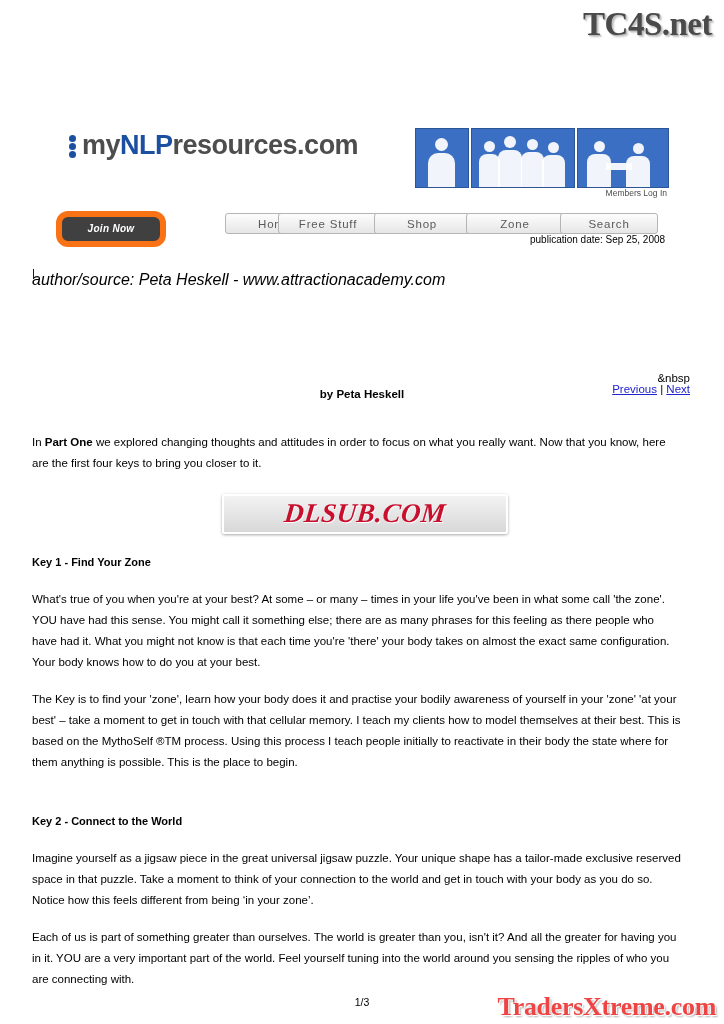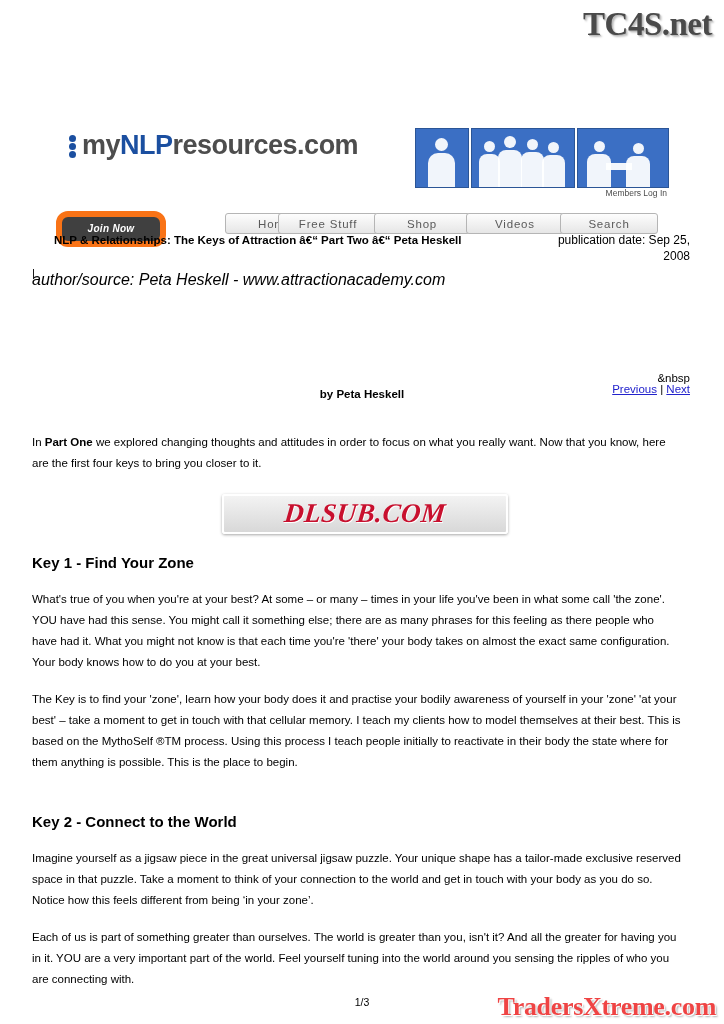--- a/index.html
+++ b/index.html
@@ -197,23 +197,23 @@
     max-width: 490px;
     vertical-align: top;
     padding-left: 18px;
     box-sizing: border-box;
   }
   .pubdate {
     position: absolute;
     right: 0;
     top: 0;
     width: 160px;
-    font-size: 12px;
+    font-size: 10px;
     line-height: 16px;
-    text-align: right;
+    text-align: left;
   }
   .pipe-line {
     position: absolute;
     left: 32px;
     top: 266px;
     font-size: 11.5px;
     line-height: 15px;
   }
   .author-line {
     position: absolute;
@@ -265,21 +265,21 @@
     width: 650px;
     font-size: 11.5px;
     line-height: 21px;
   }
   .content p {
     margin: 0 0 16px 0;
   }
   .content b { font-weight: bold; }
   .key-head {
     font-weight: bold;
-    font-size: 15px;
+    font-size: 11px;
     margin: 0 0 16px 0;
   }
   .gap-lg { height: 62px; }
   .gap-md { height: 22px; }
 
   
   .wm-dlsub {
     position: absolute;
     left: 222px;
     top: 494px;
@@ -363,26 +363,25 @@
     </div>
     <div class="members-login">Members Log In</div>
   </div>
 </div>
 
 <div class="navbar">
   <div class="nav-join">Join Now</div>
   <div class="nav-btn nav-home">Home</div>
   <div class="nav-btn nav-free">Free Stuff</div>
   <div class="nav-btn nav-shop">Shop</div>
-  <div class="nav-btn nav-forum">Videos</div>
+  <div class="nav-btn nav-forum">Zone</div>
   <div class="nav-btn nav-search">Search</div>
 </div>
 
 <div class="meta-row">
-  <div class="article-title">NLP &amp; Relationships: The Keys of Attraction â€“ Part Two â€“ Peta Heskell</div>
   <div class="pubdate">publication date: Sep 25, 2008</div>
 </div>
 <div class="pipe-line">|</div>
 <div class="author-line">author/source: Peta Heskell - www.attractionacademy.com</div>
 
 <div class="pager">
   <a href="#">Previous</a><span class="sep"> | </span><a href="#">Next</a>
 </div>
 <div class="nbsp-line">&amp;nbsp</div>
 

